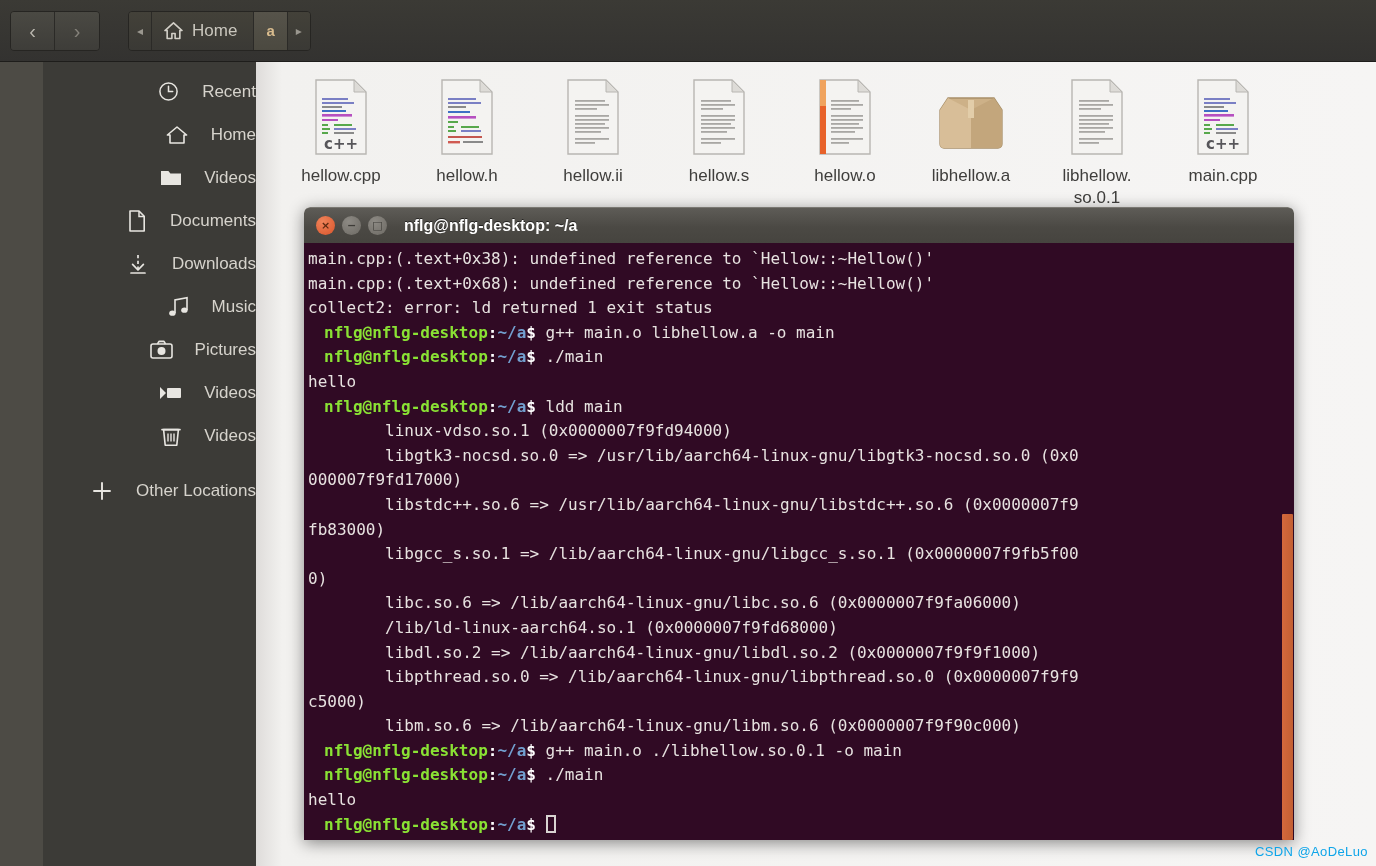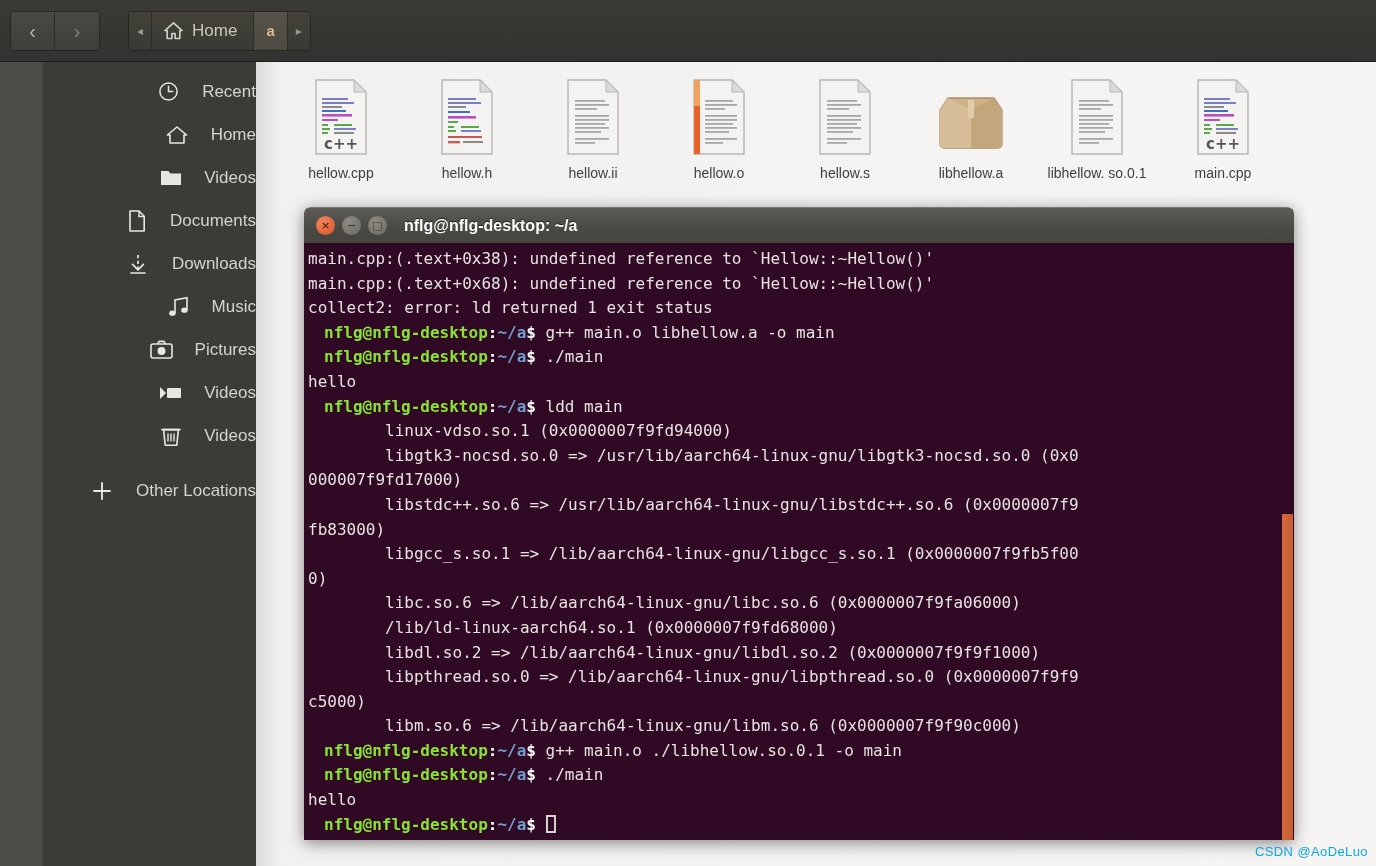--- a/index.html
+++ b/index.html
@@ -92,21 +92,21 @@
   .filegrid {
     position: absolute; top: 0; left: 0;
     display: flex; padding-top: 14px; padding-left: 22px;
   }
   .fileitem {
     width: 126px; display: flex; flex-direction: column;
     align-items: center; flex-shrink: 0;
   }
   .fileicon { height: 80px; display: flex; align-items: flex-end; justify-content: center; }
   .filename {
-    margin-top: 9px; font-size: 14px; color: #3f3e3c;
+    margin-top: 9px; font-size: 17px; color: #3f3e3c;
     text-align: center; line-height: 1.28; max-width: 120px;
     word-break: break-word;
   }
 
   
   .terminal {
     position: absolute; left: 304px; top: 207px;
     width: 990px; height: 633px;
     border-radius: 6px 6px 0 0;
     box-shadow: 0 3px 16px rgba(0,0,0,.45);
@@ -380,20 +380,42 @@
           </svg>
         </div>
         <div class="filename">hellow.ii</div>
       </div>
 
       <div class="fileitem">
         <div class="fileicon">
           <svg width="62" height="78" viewBox="0 0 62 78">
             <path d="M6 2 h38 l12 12 v62 H6 Z" fill="#f4f3f1" stroke="#b8b6b2" stroke-width="1.4"></path>
             <path d="M44 2 v12 h12 Z" fill="#dddbd7" stroke="#b8b6b2" stroke-width="1"></path>
+            <g fill="#a9a7a4">
+              <rect x="13" y="22" width="30" height="1.8"></rect>
+              <rect x="13" y="26" width="34" height="1.8"></rect>
+              <rect x="13" y="30" width="22" height="1.8"></rect>
+              <rect x="13" y="37" width="34" height="1.8"></rect>
+              <rect x="13" y="41" width="34" height="1.8"></rect>
+              <rect x="13" y="45" width="30" height="1.8"></rect>
+              <rect x="13" y="49" width="34" height="1.8"></rect>
+              <rect x="13" y="53" width="26" height="1.8"></rect>
+              <rect x="13" y="60" width="34" height="1.8"></rect>
+              <rect x="13" y="64" width="20" height="1.8"></rect>
+            </g>
+          </svg>
+        </div>
+        <div class="filename">hellow.s</div>
+      </div>
+
+      <div class="fileitem">
+        <div class="fileicon">
+          <svg width="62" height="78" viewBox="0 0 62 78">
+            <path d="M6 2 h38 l12 12 v62 H6 Z" fill="#f4f3f1" stroke="#b8b6b2" stroke-width="1.4"></path>
+            <path d="M44 2 v12 h12 Z" fill="#dddbd7" stroke="#b8b6b2" stroke-width="1"></path>
             <rect x="6" y="2" width="6" height="74" fill="#e8622a"></rect>
             <rect x="6" y="2" width="6" height="26" fill="#f0a35e"></rect>
             <g fill="#a9a7a4">
               <rect x="17" y="22" width="28" height="1.8"></rect>
               <rect x="17" y="26" width="32" height="1.8"></rect>
               <rect x="17" y="30" width="20" height="1.8"></rect>
               <rect x="17" y="37" width="32" height="1.8"></rect>
               <rect x="17" y="41" width="32" height="1.8"></rect>
               <rect x="17" y="45" width="28" height="1.8"></rect>
               <rect x="17" y="49" width="32" height="1.8"></rect>
@@ -401,42 +423,20 @@
               <rect x="17" y="60" width="32" height="1.8"></rect>
               <rect x="17" y="64" width="18" height="1.8"></rect>
             </g>
           </svg>
         </div>
         <div class="filename">hellow.o</div>
       </div>
 
       <div class="fileitem">
         <div class="fileicon">
-          <svg width="62" height="78" viewBox="0 0 62 78">
-            <path d="M6 2 h38 l12 12 v62 H6 Z" fill="#f4f3f1" stroke="#b8b6b2" stroke-width="1.4"></path>
-            <path d="M44 2 v12 h12 Z" fill="#dddbd7" stroke="#b8b6b2" stroke-width="1"></path>
-            <g fill="#a9a7a4">
-              <rect x="13" y="22" width="30" height="1.8"></rect>
-              <rect x="13" y="26" width="34" height="1.8"></rect>
-              <rect x="13" y="30" width="22" height="1.8"></rect>
-              <rect x="13" y="37" width="34" height="1.8"></rect>
-              <rect x="13" y="41" width="34" height="1.8"></rect>
-              <rect x="13" y="45" width="30" height="1.8"></rect>
-              <rect x="13" y="49" width="34" height="1.8"></rect>
-              <rect x="13" y="53" width="26" height="1.8"></rect>
-              <rect x="13" y="60" width="34" height="1.8"></rect>
-              <rect x="13" y="64" width="20" height="1.8"></rect>
-            </g>
-          </svg>
-        </div>
-        <div class="filename">hellow.s</div>
-      </div>
-
-      <div class="fileitem">
-        <div class="fileicon">
           <svg width="74" height="68" viewBox="0 0 74 68">
             <path d="M6 22 L14 10 h46 l8 12 v34 a4 4 0 0 1 -4 4 H10 a4 4 0 0 1 -4 -4 Z" fill="#cdb188" stroke="#a88f68" stroke-width="1.3"></path>
             <path d="M6 22 H68" stroke="#a88f68" stroke-width="1.3" fill="none"></path>
             <path d="M14 10 L6 22 v34 a4 4 0 0 0 4 4 h27 V22 Z" fill="#d8be98"></path>
             <path d="M60 10 L68 22 v34 a4 4 0 0 1 -4 4 H37 V22 Z" fill="#c3a67c"></path>
             <rect x="34" y="12" width="6" height="18" fill="#e2cda9"></rect>
           </svg>
         </div>
         <div class="filename">libhellow.a</div>
       </div>

